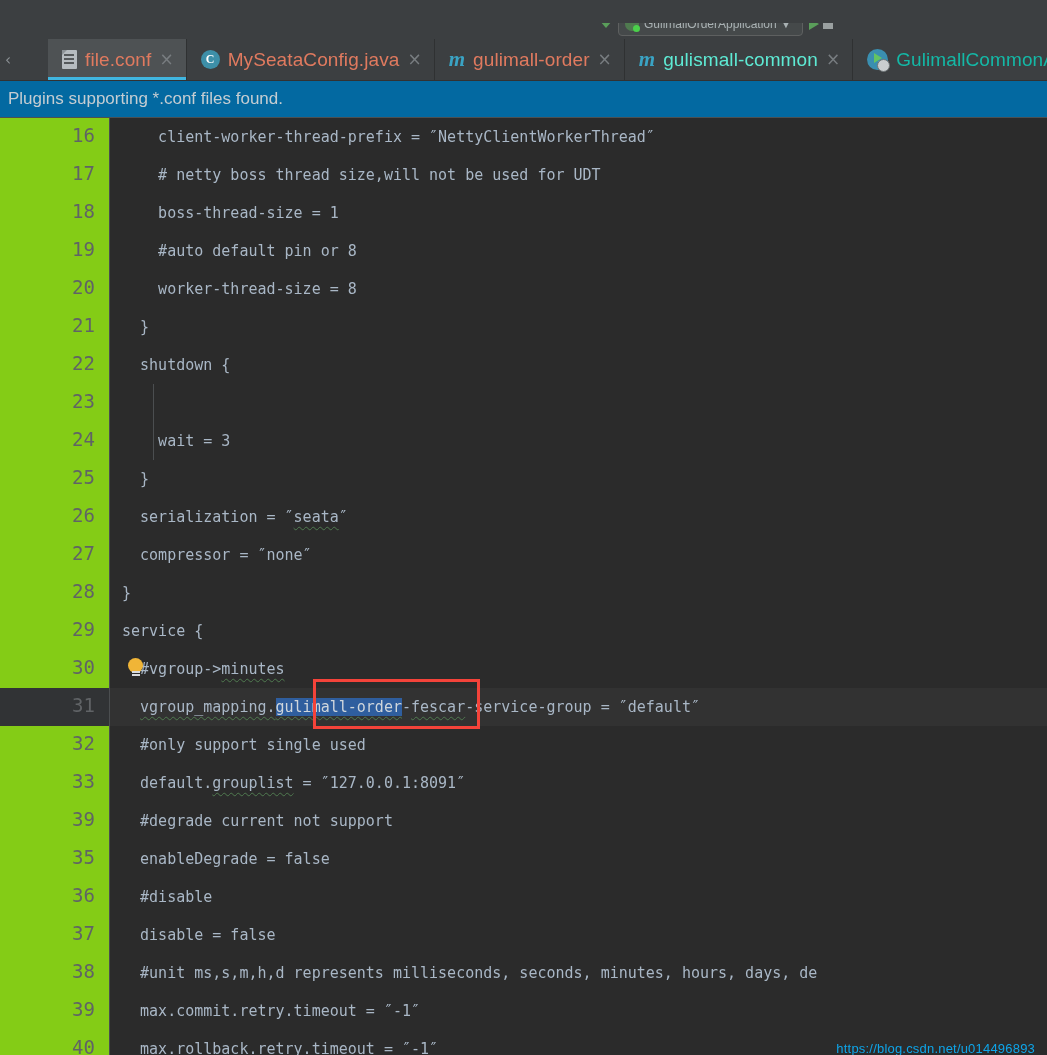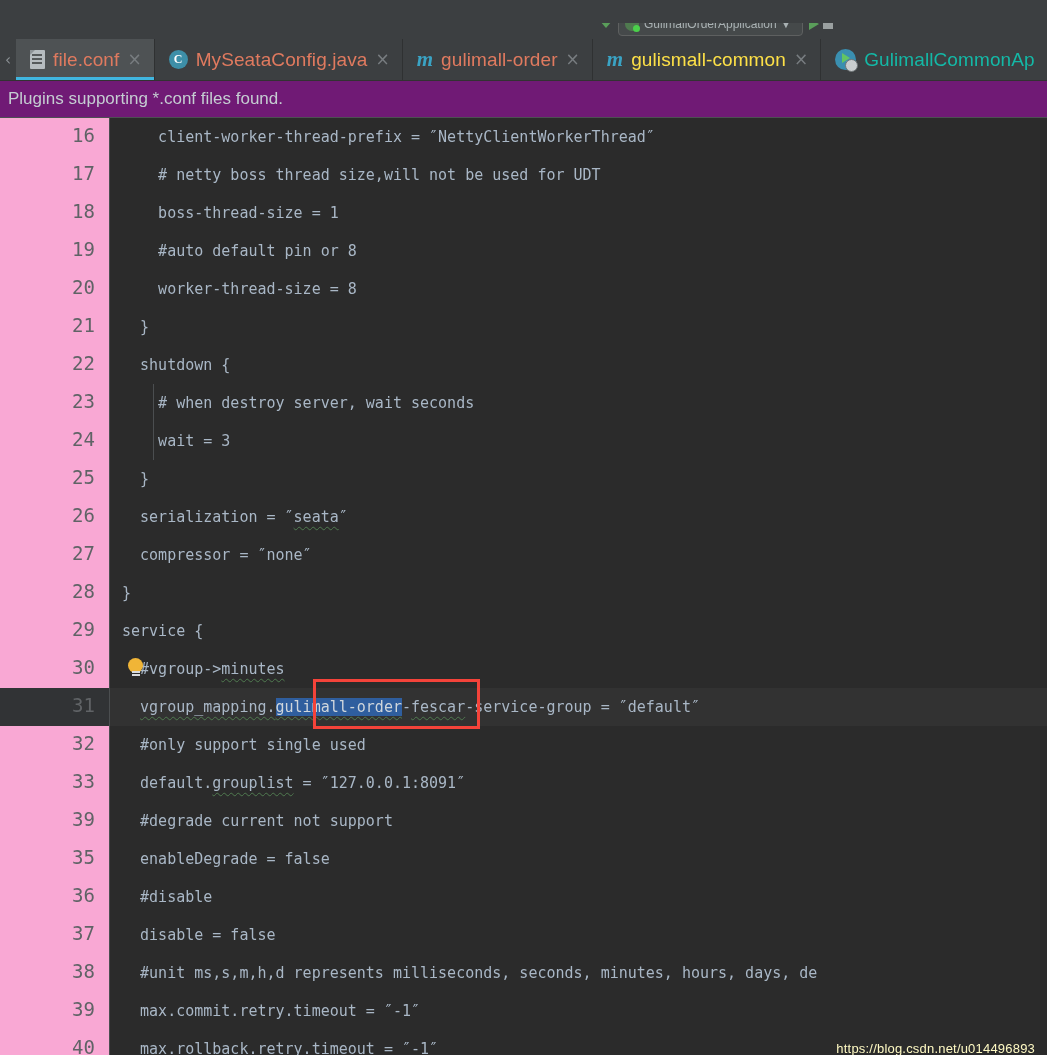--- a/index.html
+++ b/index.html
@@ -107,35 +107,35 @@
     display: flex;
     align-items: center;
     gap: 8px;
     padding: 0 12px 0 14px;
     flex: 0 0 auto;
     border-right: 1px solid #2f3132;
     background: #3c3f41;
     white-space: nowrap;
     cursor: default;
   }
-  .tab.active { background: #4e5254; }
+  .tab.active { background: #4e5254; margin-left: 32px; }
   .tab.active::after {
     content: "";
     position: absolute;
     left: 0; right: 0; bottom: 0;
     height: 3px;
     background: #40b6e0;
   }
   .tab-label {
     font-size: 19px;
     color: #e07a5f;
     letter-spacing: 0.1px;
   }
   .tab-label.green { color: #14b8a6; }
-  .tab-label.teal  { color: #fde047; }
+  .tab-label.teal  { color: #5eead4; }
   .tab-close {
     font-size: 17px;
     color: #787d80;
     font-family: "DejaVu Sans", sans-serif;
     line-height: 1;
   }
 
   
   .ic { flex: 0 0 auto; display: inline-block; position: relative; }
   .ic-file {
@@ -199,21 +199,21 @@
     background: #c9cdcf;
     border: 1px solid #6f7577;
   }
 
   
   .notif {
     display: flex;
     align-items: center;
     height: 37px;
     padding: 0 0 0 8px;
-    background: #701a75;
+    background: #0369a1;
     border-bottom: 1px solid #4c5052;
     color: #c5cdd2;
     font-size: 17px;
   }
 
   
   .editor {
     position: relative;
     height: 960px;
     background: #2b2b2b;
@@ -225,21 +225,21 @@
     align-items: flex-start;
     height: 38px;
   }
   .code-line.caret-row .code-text-wrap { background: #323232; }
   .code-line.caret-row .gutter { background: #313335; }
 
   .gutter {
     position: relative;
     flex: 0 0 110px;
     height: 38px;
-    background: #f9a8d4;
+    background: #84cc16;
     color: #606366;
     font-family: "DejaVu Sans Mono", monospace;
     font-size: 19px;
     text-align: right;
     padding: 6px 14px 0 0;
     border-right: 1px solid #4b4e50;
   }
   .gutter-marker {
     position: absolute;
     right: -18px;
@@ -304,21 +304,21 @@
     border: 3px solid #f4433a;
     pointer-events: none;
     z-index: 9;
   }
 
   
   .watermark {
     position: absolute;
     right: 12px;
     bottom: 22px;
-    color: #fef9c3;
+    color: #0ea5e9;
     font-size: 13px;
     font-family: "Liberation Sans", sans-serif;
     letter-spacing: 0.2px;
   }
 </style>
 </head>
 <body>
 
 <div id="app">
 
@@ -413,21 +413,20 @@
       <div class="code-line">
         <div class="gutter">22</div>
         <div class="code-text-wrap">
           <span class="code-text">  shutdown {</span>
         </div>
       </div>
       <div class="code-line">
         <div class="gutter">23</div>
         <div class="code-text-wrap">
           <div class="indent-guide"></div>
-          <span class="code-text">    # when destroy server, wait seconds</span>
         </div>
       </div>
       <div class="code-line">
         <div class="gutter">24</div>
         <div class="code-text-wrap">
           <div class="indent-guide"></div>
           <span class="code-text">    wait = 3</span>
         </div>
       </div>
       <div class="code-line">

